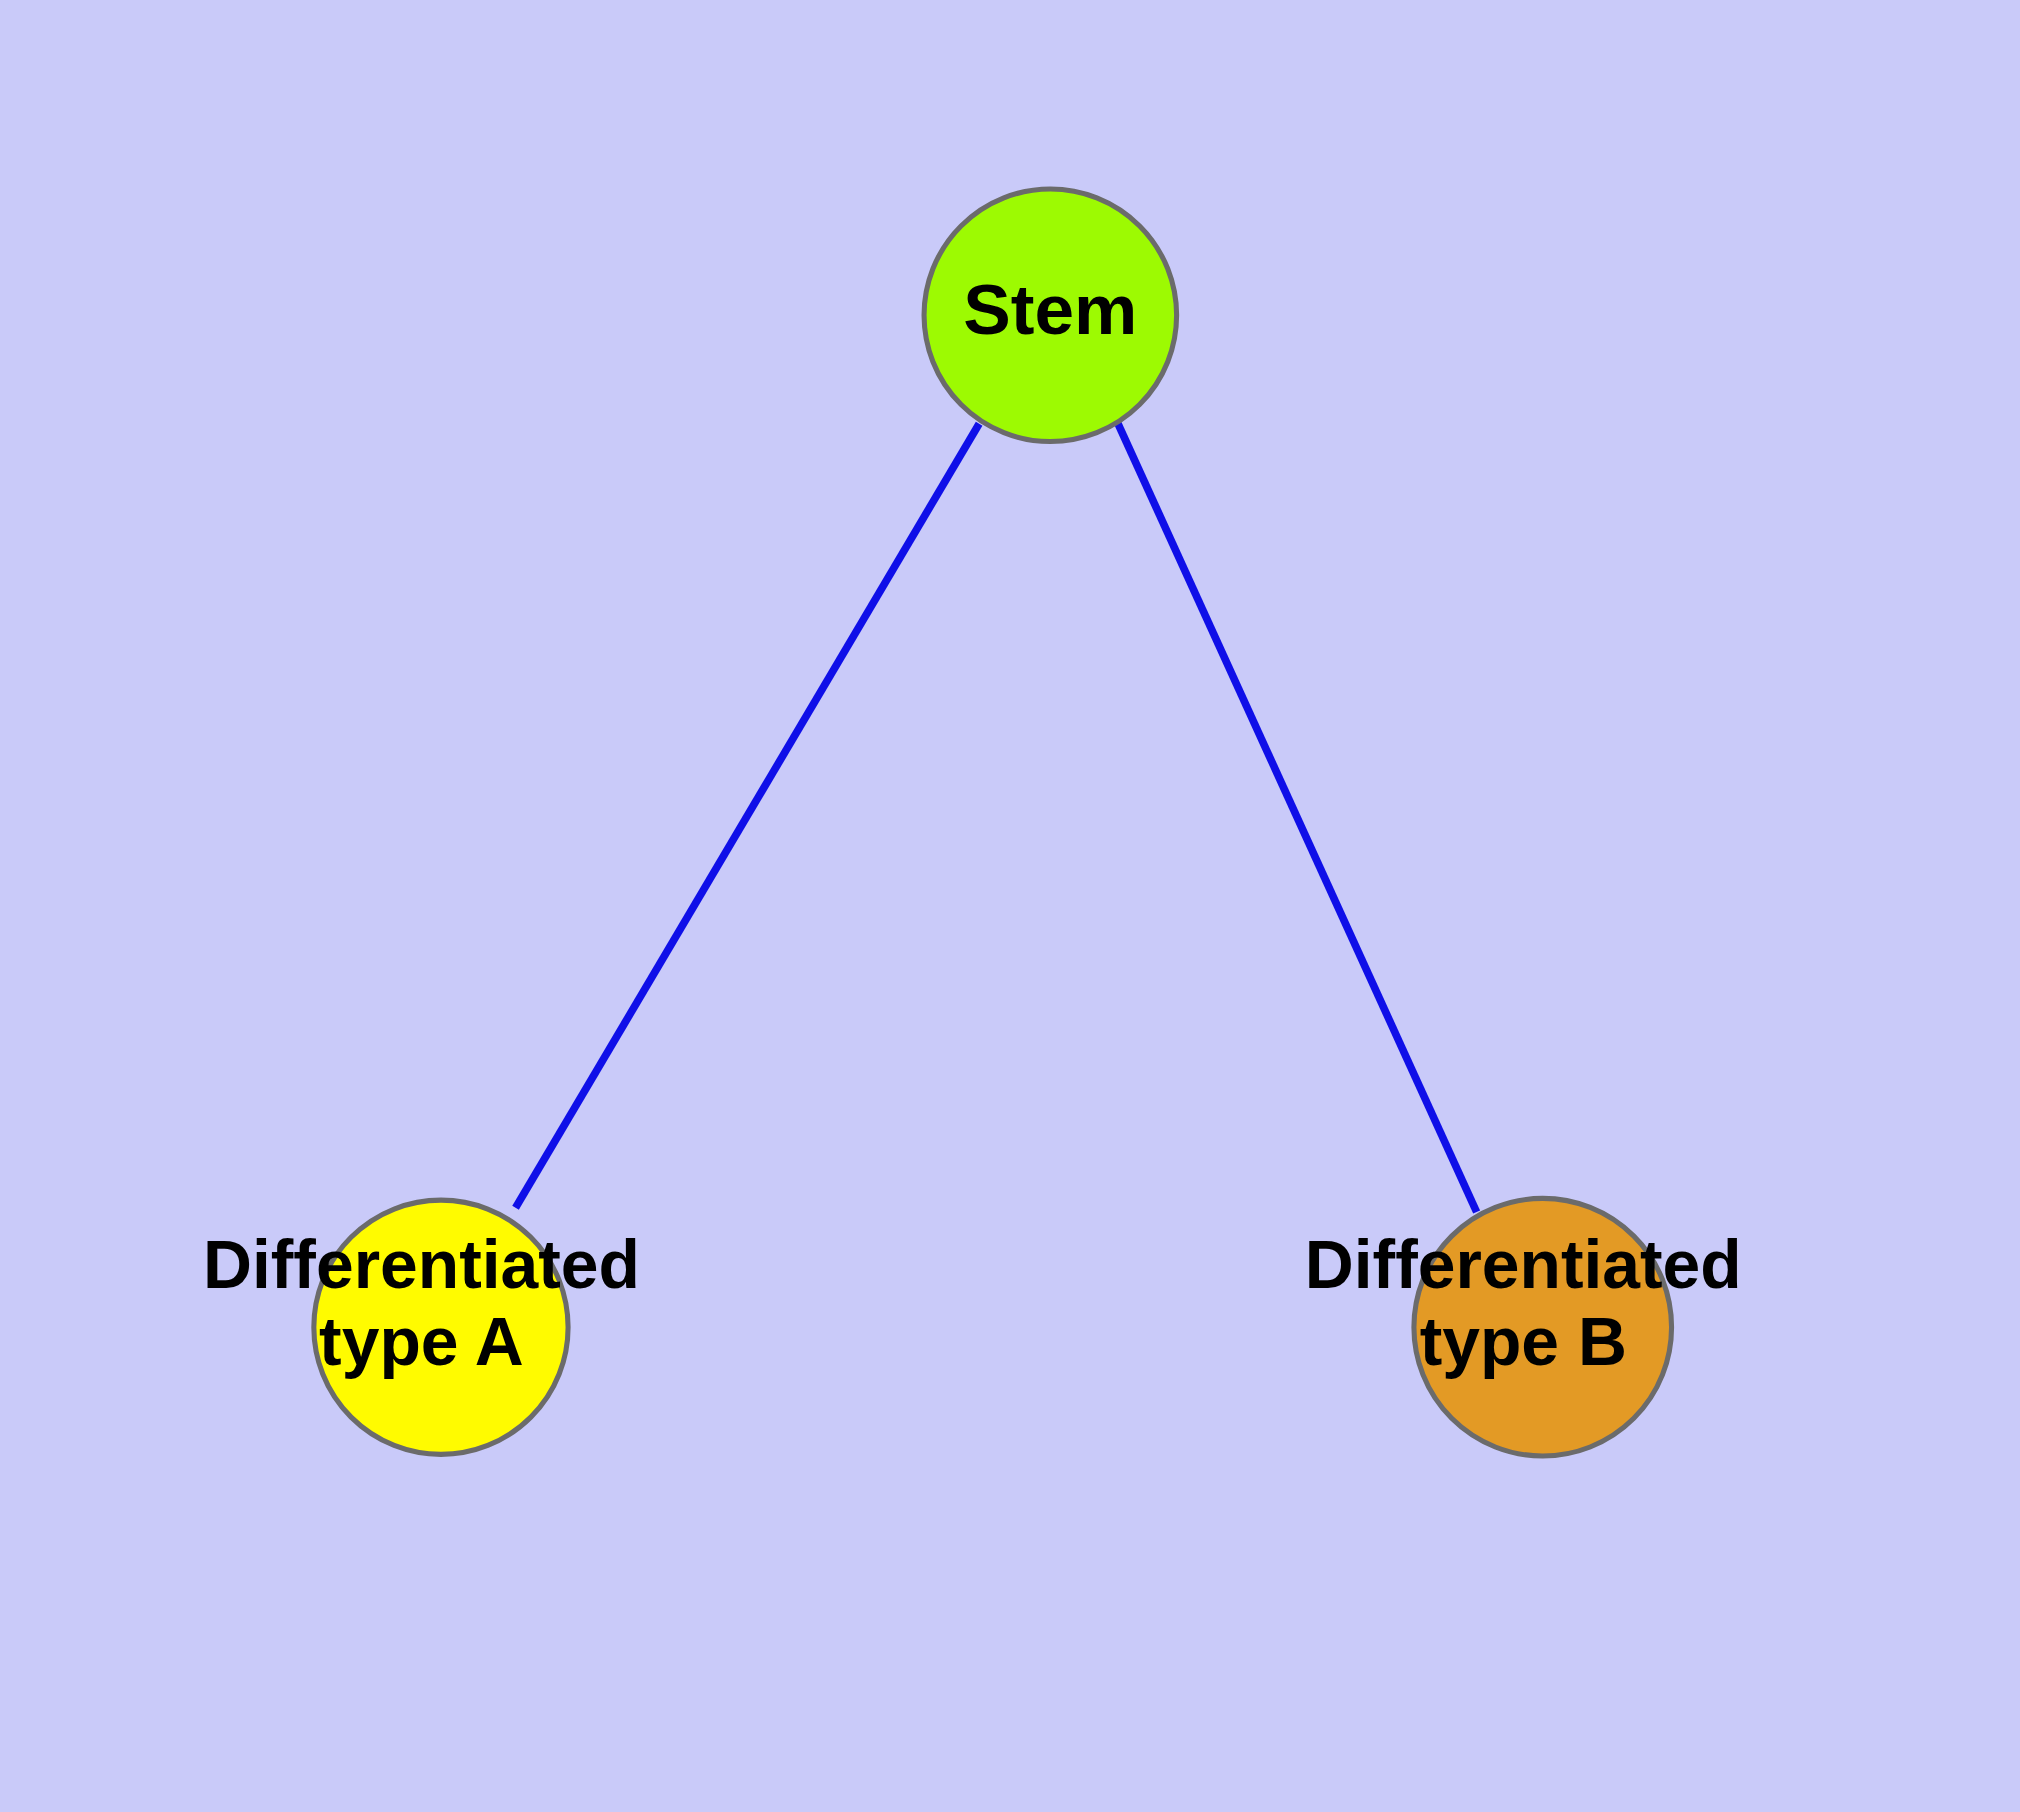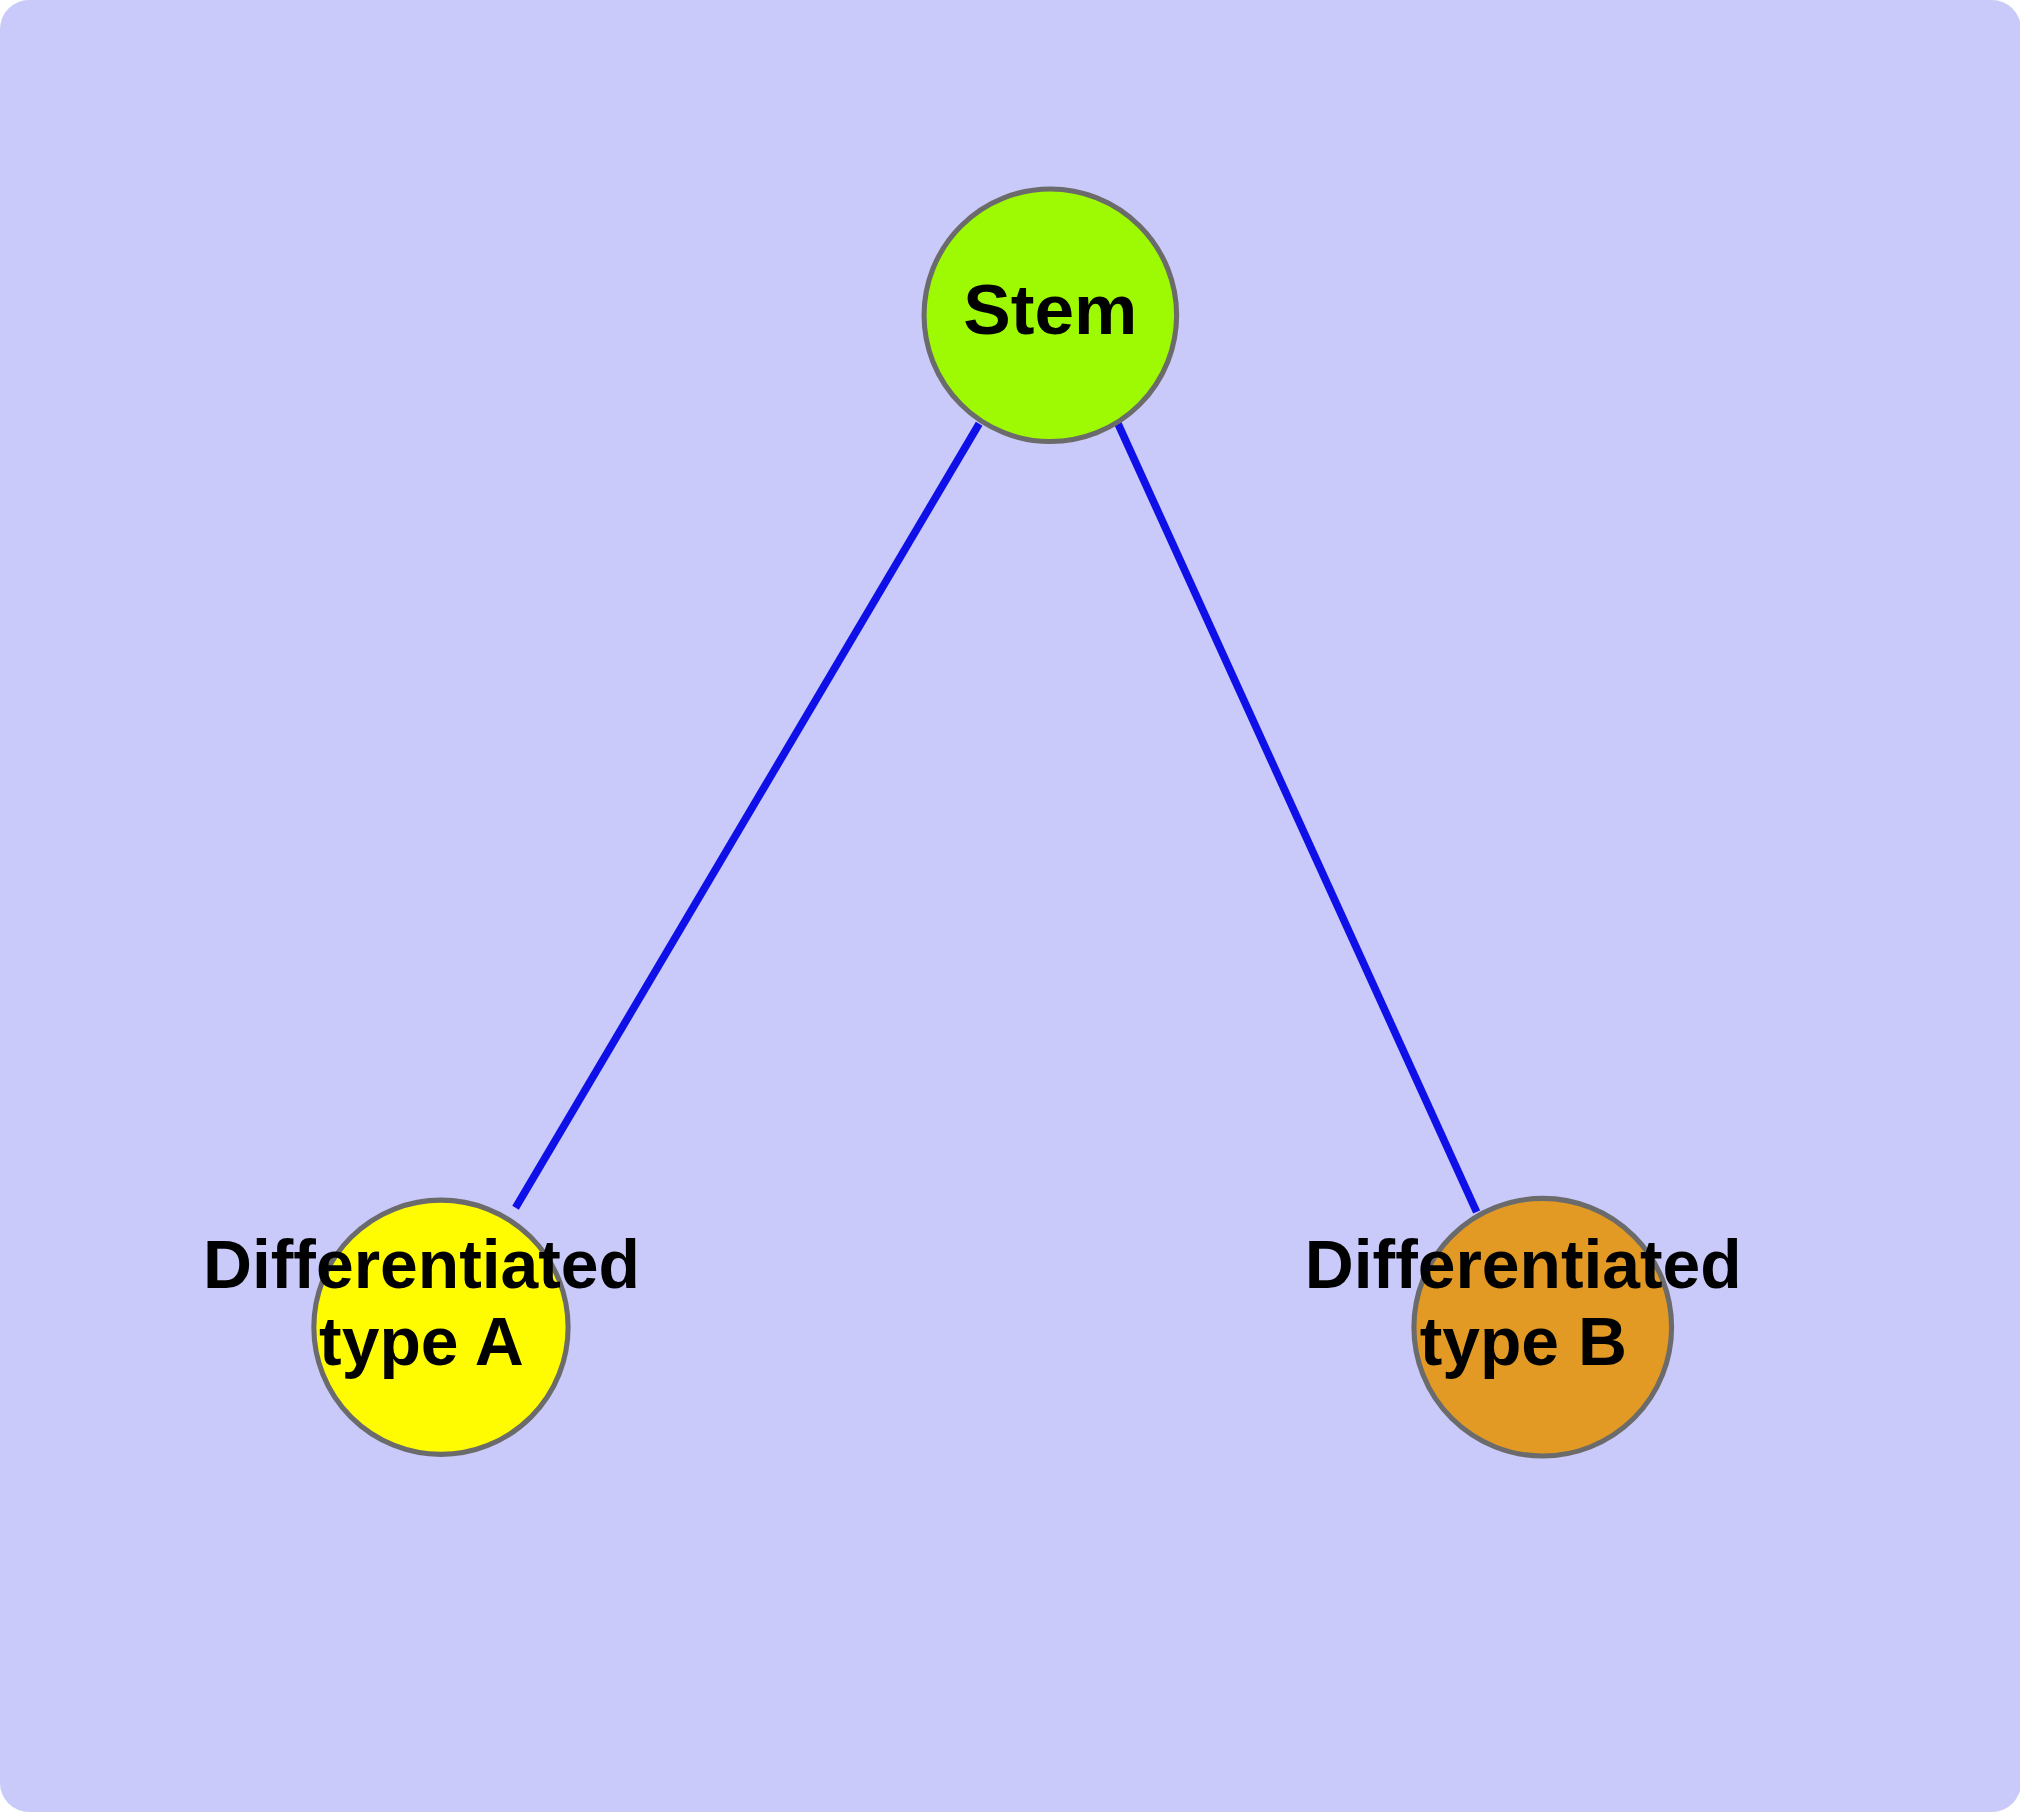--- a/index.html
+++ b/index.html
@@ -32,21 +32,21 @@
     font-family: "Liberation Sans", sans-serif;
     font-weight: bold;
     fill: #000000;
     text-anchor: middle;
     dominant-baseline: middle;
   }
 </style>
 </head>
 <body>
 
-<div id="canvas" style="width: 2021px; height: 1812px; border-radius: 29px;">
+<div id="canvas" style="width: 2021px; height: 1812px;">
 
   <div class="bg-plane" style="background: rgb(201, 202, 249); width: 2021px; height: 1812px;"></div>
 
   <svg class="graph" viewBox="0 0 2384 2138" xmlns="http://www.w3.org/2000/svg">
 
     <g>
       <line class="edge" id="edge-0" x1="1155" y1="500" x2="608" y2="1425" stroke="#0f0fe8" stroke-width="9" stroke-linecap="butt"></line>
       <line class="edge" id="edge-1" x1="1318" y1="498" x2="1742" y2="1430" stroke="#0f0fe8" stroke-width="9" stroke-linecap="butt"></line>
     </g>
 

